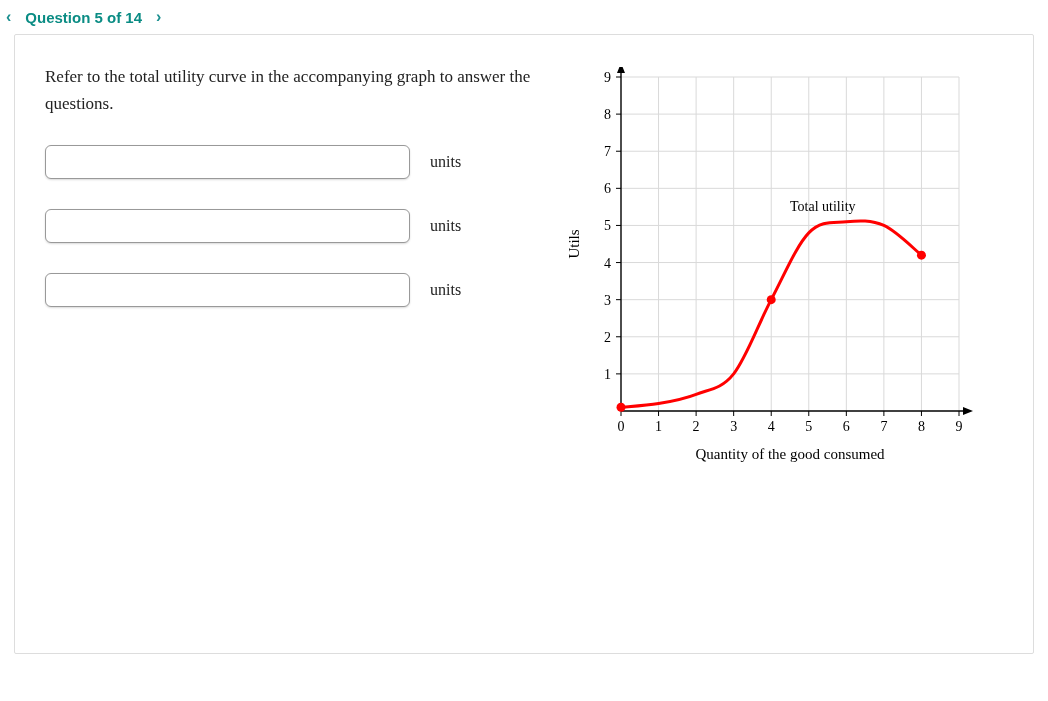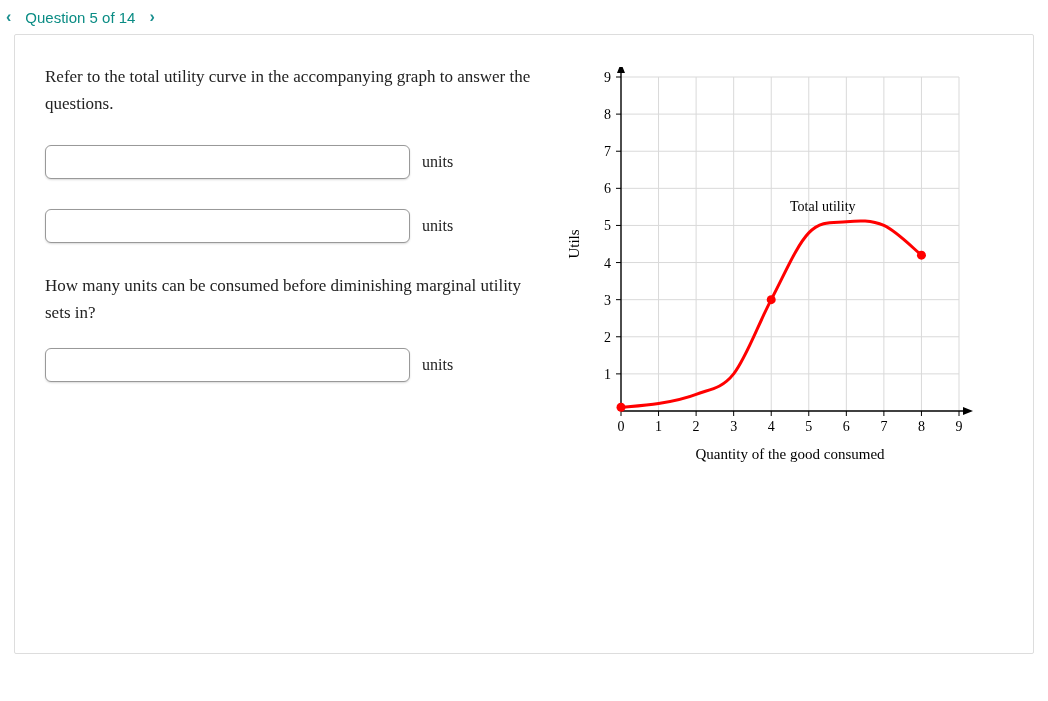--- a/index.html
+++ b/index.html
@@ -18,21 +18,21 @@
   .nav-arrow {
     color: #1a8f8f;
     font-weight: bold;
     font-size: 16px;
     font-family: Arial, sans-serif;
     cursor: pointer;
     user-select: none;
   }
   .nav-title {
     color: #0a8c84;
-    font-weight: normal;
+    font-weight: bold;
     font-family: Arial, sans-serif;
     font-size: 15px;
   }
   .card {
     margin: 4px 14px 14px 14px;
     border: 1px solid #ddd;
     border-radius: 2px;
     padding: 28px 30px 53px 30px;
     box-sizing: border-box;
     min-height: 620px;
@@ -53,21 +53,21 @@
     margin-bottom: 28px;
   }
   .q {
     font-size: 17px;
     line-height: 1.55;
     margin-bottom: 22px;
   }
   .answer-row {
     display: flex;
     align-items: center;
-    gap: 12px;
+    gap: 20px;
     margin-bottom: 30px;
   }
   .answer-input {
     width: 365px;
     height: 34px;
     border: 1px solid #999;
     border-radius: 6px;
     box-shadow: 0 1px 2px rgba(0,0,0,0.15);
     font-size: 15px;
     padding: 2px 8px;
@@ -97,21 +97,20 @@
     <div class="answer-row">
       <input class="answer-input" type="text" value="" style="">
       <span class="units">units</span>
     </div>
 
     <div class="answer-row">
       <input class="answer-input" type="text" value="" style="">
       <span class="units">units</span>
     </div>
 
-    <div class="q">How many units can be consumed before diminishing marginal utility sets in?</div>
     <div class="answer-row">
       <input class="answer-input" type="text" value="" style="">
       <span class="units">units</span>
     </div>
   </div>
 
   <div class="right-col">
     <svg id="chart" width="420" height="400">
         <line x1="99.55555555555554" y1="344" x2="99.55555555555554" y2="10" stroke="#d9d9d9" stroke-width="1"></line>
         <line x1="137.1111111111111" y1="344" x2="137.1111111111111" y2="10" stroke="#d9d9d9" stroke-width="1"></line>

